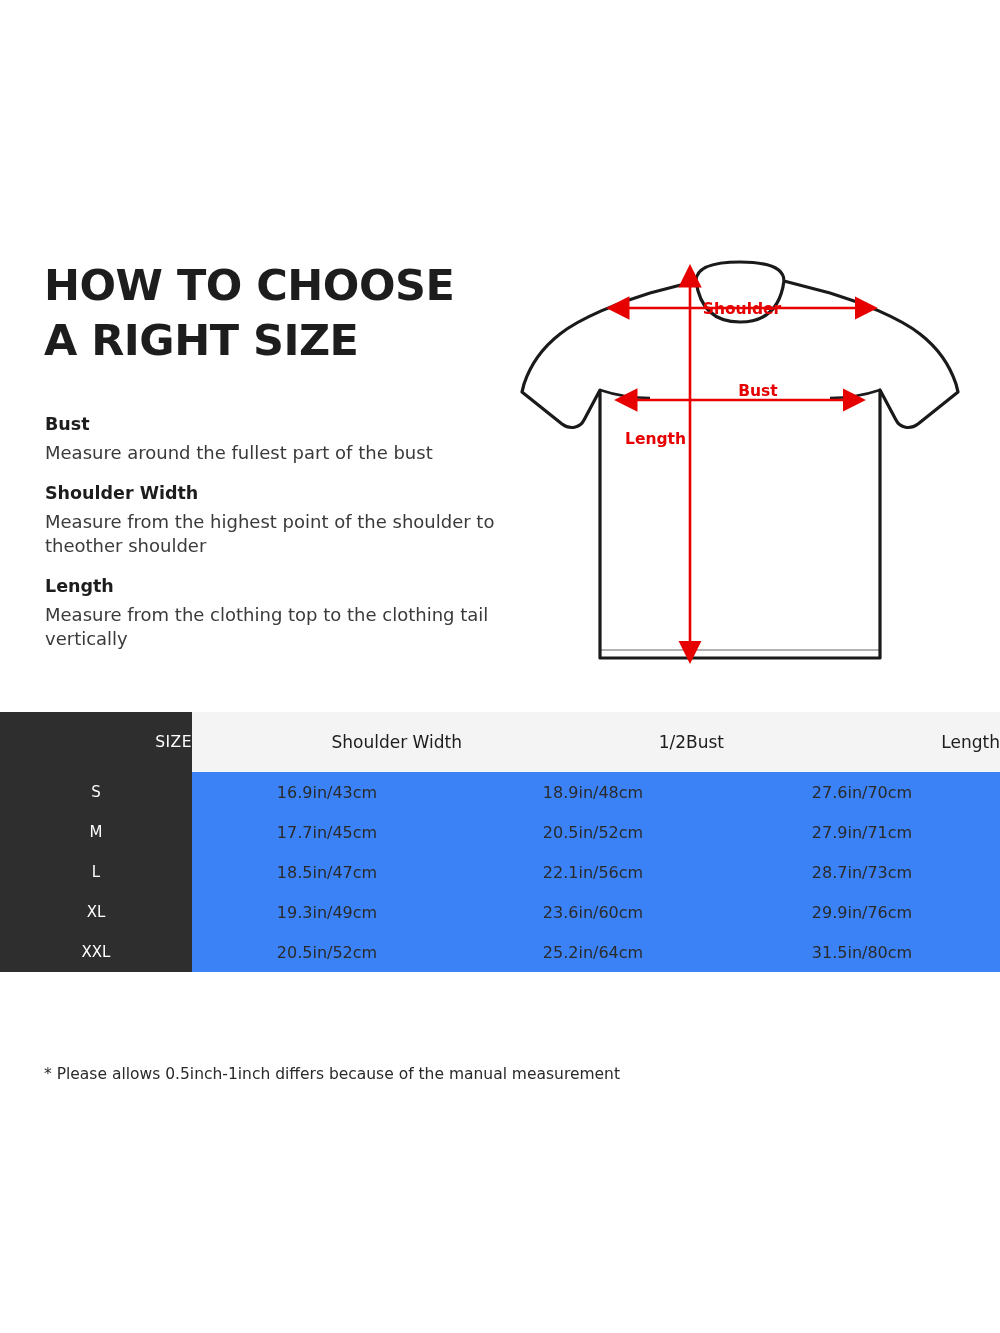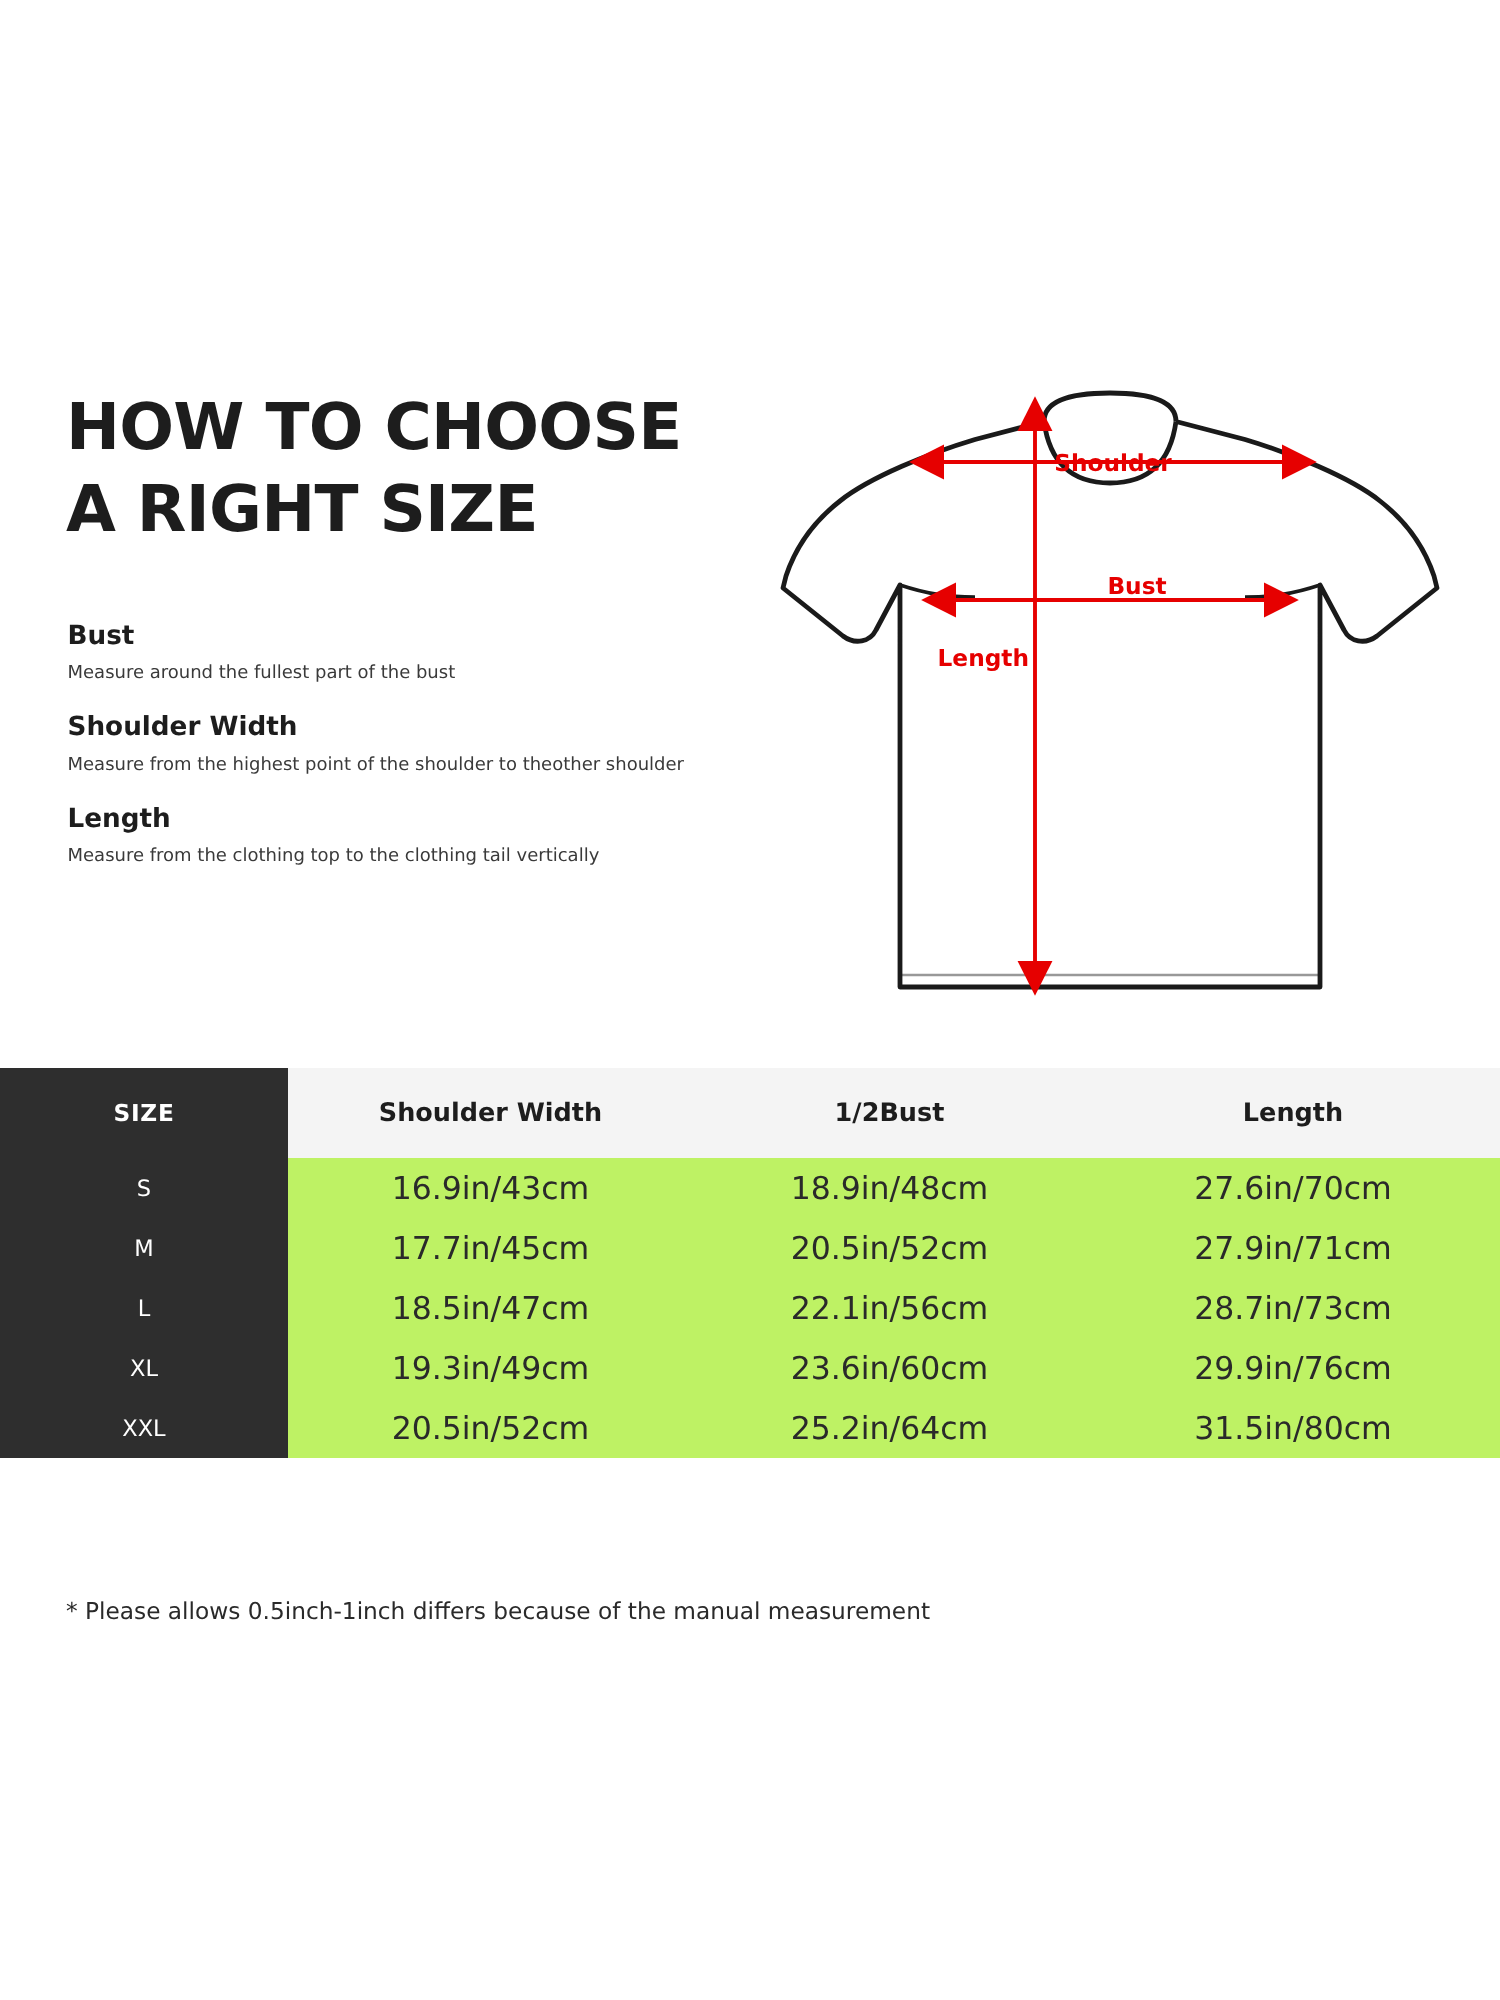--- a/index.html
+++ b/index.html
@@ -49,21 +49,21 @@
   .def-block {
     margin-bottom: 18px;
   }
   .def-term {
     font-size: 17.5px;
     font-weight: bold;
     color: #1d1d1d;
     margin-bottom: 7px;
   }
   .def-desc {
-    font-size: 12px;
+    font-size: 18px;
     color: #3a3a3a;
     line-height: 1.33;
   }
 
   
   .diagram {
     position: absolute;
     left: 500px;
     top: 238px;
     width: 480px;
@@ -79,38 +79,38 @@
     border-collapse: collapse;
     table-layout: fixed;
   }
   .size-table th, .size-table td {
     padding: 0;
     margin: 0;
   }
   .size-table thead th {
     height: 60px;
     font-size: 17px;
-    font-weight: bold;
+    font-weight: normal;
     background: #f4f4f4;
     color: #1d1d1d;
-    text-align: center;
+    text-align: right;
     vertical-align: middle;
   }
   .size-table thead th.size-col {
     background: #2e2e2e;
     color: #ffffff;
     font-size: 15.5px;
     letter-spacing: 0.5px;
   }
   .size-table tbody td {
     height: 40px;
-    font-size: 21px;
+    font-size: 16px;
     text-align: center;
     vertical-align: middle;
-    background: #bef264;
+    background: #3b82f6;
     color: #2a2a2a;
   }
   .size-table tbody td.size-col {
     background: #2e2e2e;
     color: #ffffff;
     font-size: 15px;
   }
   col.c1 { width: 192px; }
   col.c2 { width: 270px; }
   col.c3 { width: 262px; }

